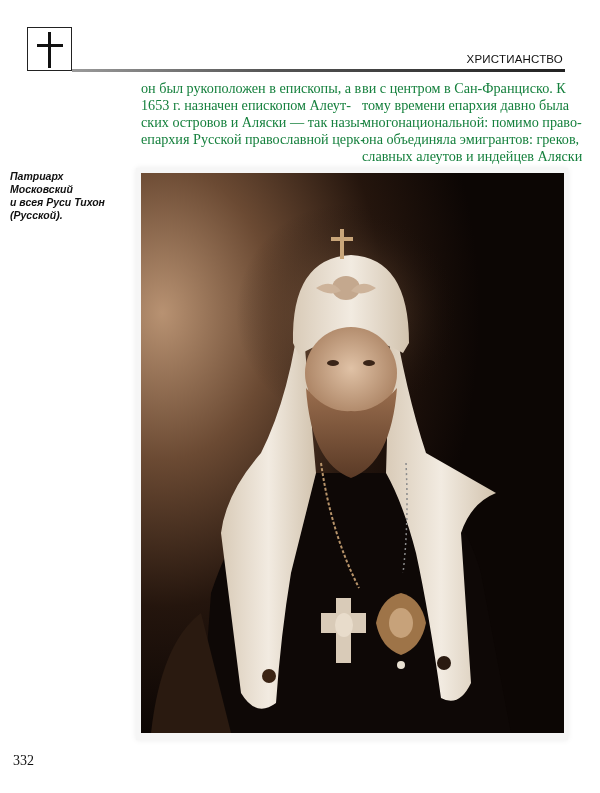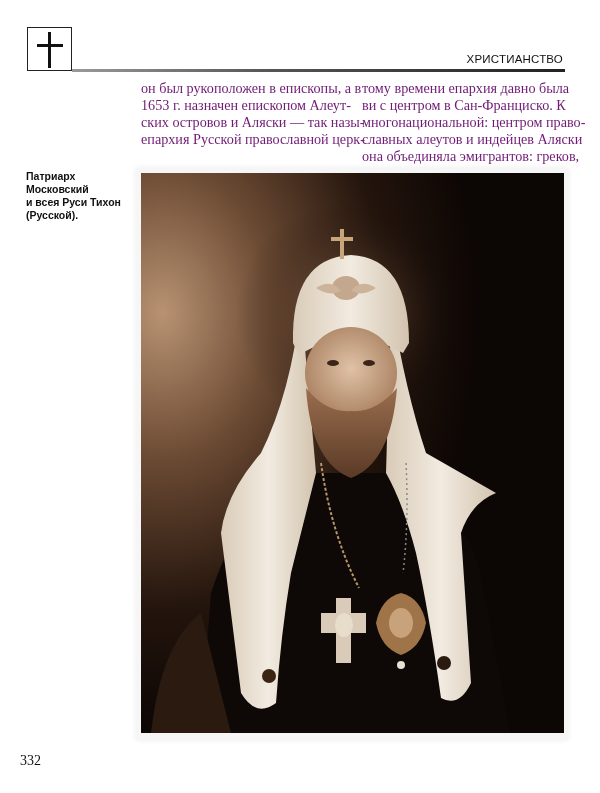--- a/index.html
+++ b/index.html
@@ -18,65 +18,65 @@
     position: absolute; left: 72px; top: 69px; width: 493px; height: 3px;
     background: linear-gradient(to right, #9a9a9a 0%, #555 40%, #222 100%);
   }
   .section-title {
     position: absolute; right: 37px; top: 53px;
     font-family: "Liberation Sans", "DejaVu Sans", sans-serif;
     font-size: 11.5px; letter-spacing: 0.2px; color: #111; margin-left: 42px;
   }
   .col {
     position: absolute; top: 80px; font-size: 14.2px; line-height: 17px;
-    text-align: justify; color: #701a75;
+    text-align: justify; color: #15803d;
   }
   .col .line { display: block; white-space: nowrap; text-align: justify; text-align-last: justify; }
   .col1 { left: 141px; width: 208px; }
   .col2 { left: 362px; width: 201px; }
   .caption {
-    position: absolute; left: 26px; top: 170px; width: 110px;
+    position: absolute; left: 10px; top: 170px; width: 110px;
     font-family: "Liberation Sans", "DejaVu Sans", sans-serif;
-    font-weight: bold; font-size: 10.5px; line-height: 13px; color: #111;
+    font-weight: bold; font-size: 10.5px; line-height: 13px; color: #111; font-style: italic;
   }
   .photo-shadow {
     position: absolute; left: 136px; top: 168px; width: 432px; height: 572px;
     background: #f6f6f6; box-shadow: 0 0 6px rgba(0,0,0,0.08);
   }
   .photo {
     position: absolute; left: 141px; top: 173px; width: 423px; height: 560px;
     overflow: hidden; background: #0d0705;
   }
   .page-number {
-    position: absolute; left: 20px; top: 753px; font-size: 14px; color: #111;
+    position: absolute; left: 13px; top: 753px; font-size: 14px; color: #111;
   }
 </style>
 </head>
 <body>
 
 <div class="header-box">
   <div class="cross-v"></div>
   <div class="cross-h"></div>
 </div>
 <div class="header-rule"></div>
 <div class="section-title">ХРИСТИАНСТВО</div>
 
 <div class="col col1">
   <span class="line">он был рукоположен в епископы, а в</span>
   <span class="line">1653 г. назначен епископом Алеут-</span>
   <span class="line">ских островов и Аляски — так назы-</span>
   <span class="line">епархия Русской православной церк-</span>
 </div>
 
 <div class="col col2">
+  <span class="line">ви с центром в Сан-Франциско. К</span>
   <span class="line">тому времени епархия давно была</span>
-  <span class="line">ви с центром в Сан-Франциско. К</span>
-  <span class="line">многонациональной: центром право-</span>
+  <span class="line">многонациональной: помимо право-</span>
+  <span class="line">она объединяла эмигрантов: греков,</span>
   <span class="line">славных алеутов и индейцев Аляски</span>
-  <span class="line">она объединяла эмигрантов: греков,</span>
 </div>
 
 <div class="caption">
   <div>Патриарх Московский</div>
   <div>и всея Руси Тихон</div>
   <div>(Русской).</div>
 </div>
 
 <div class="photo-shadow"></div>
 <div class="photo">

